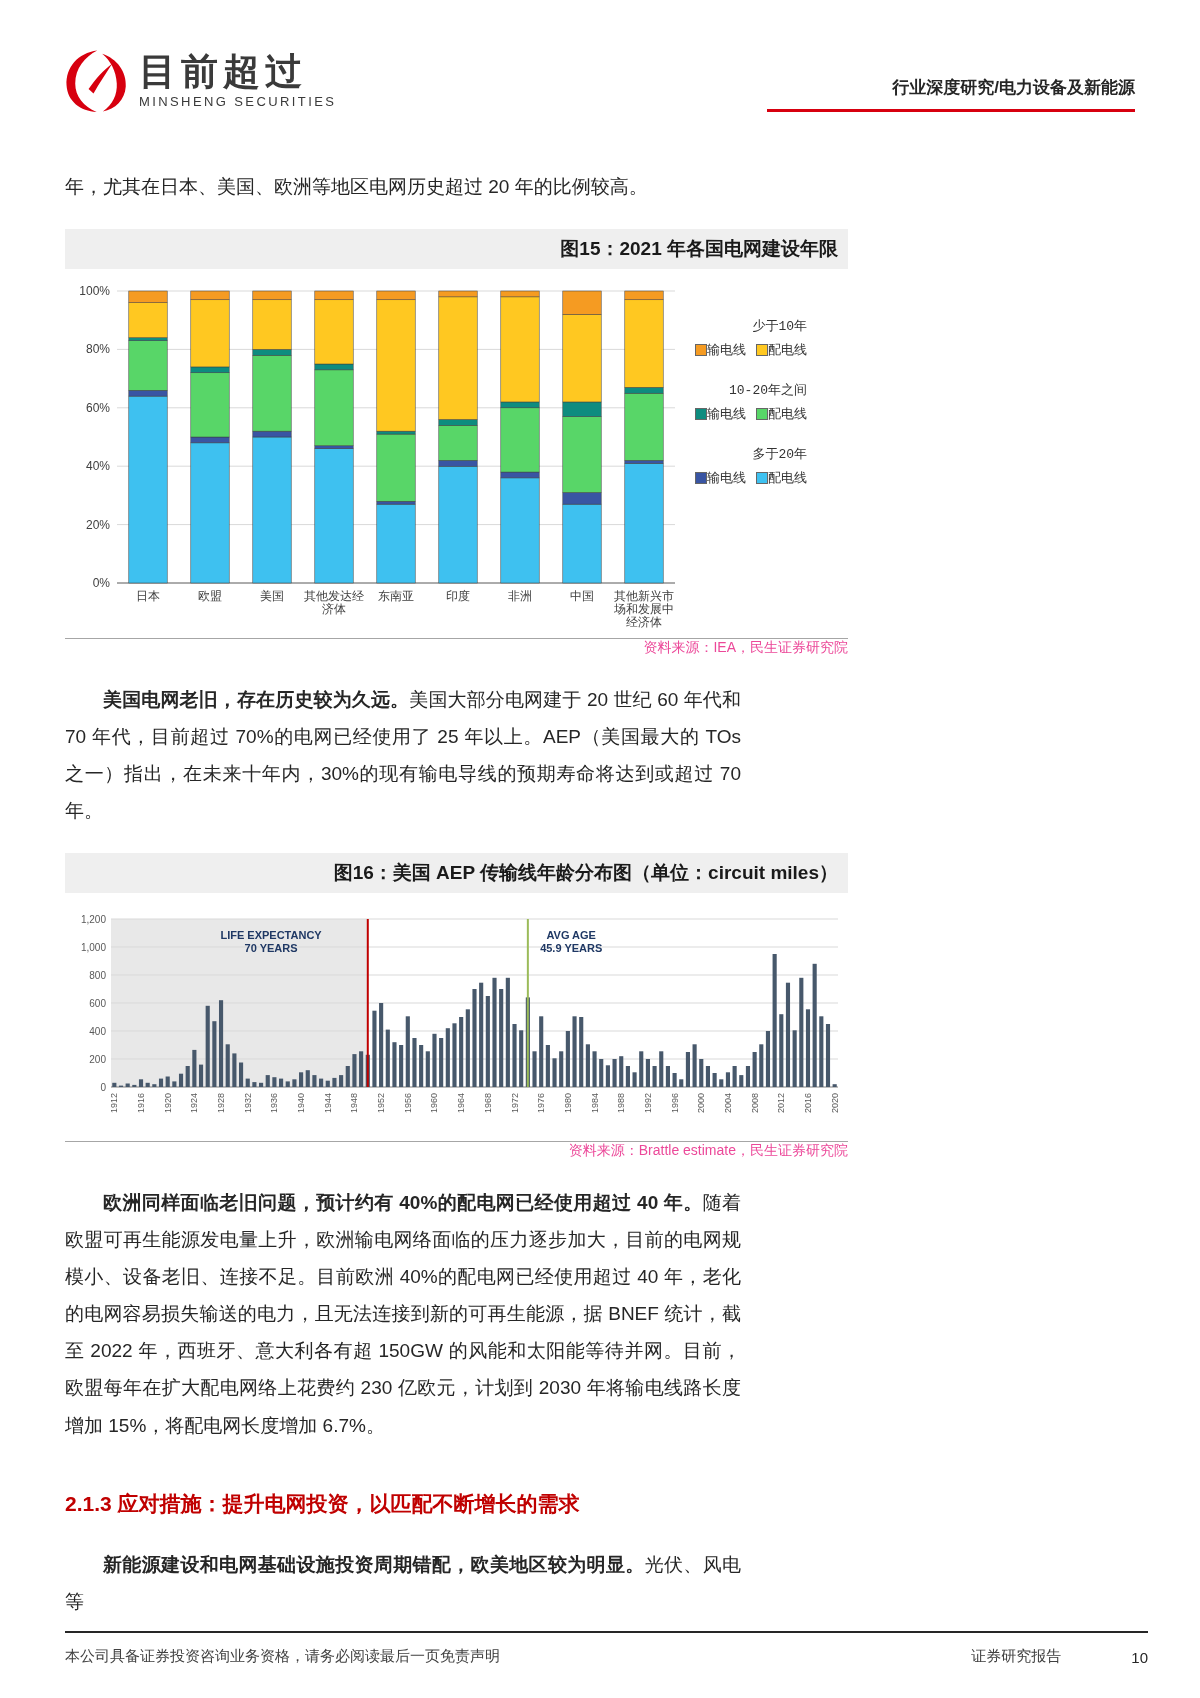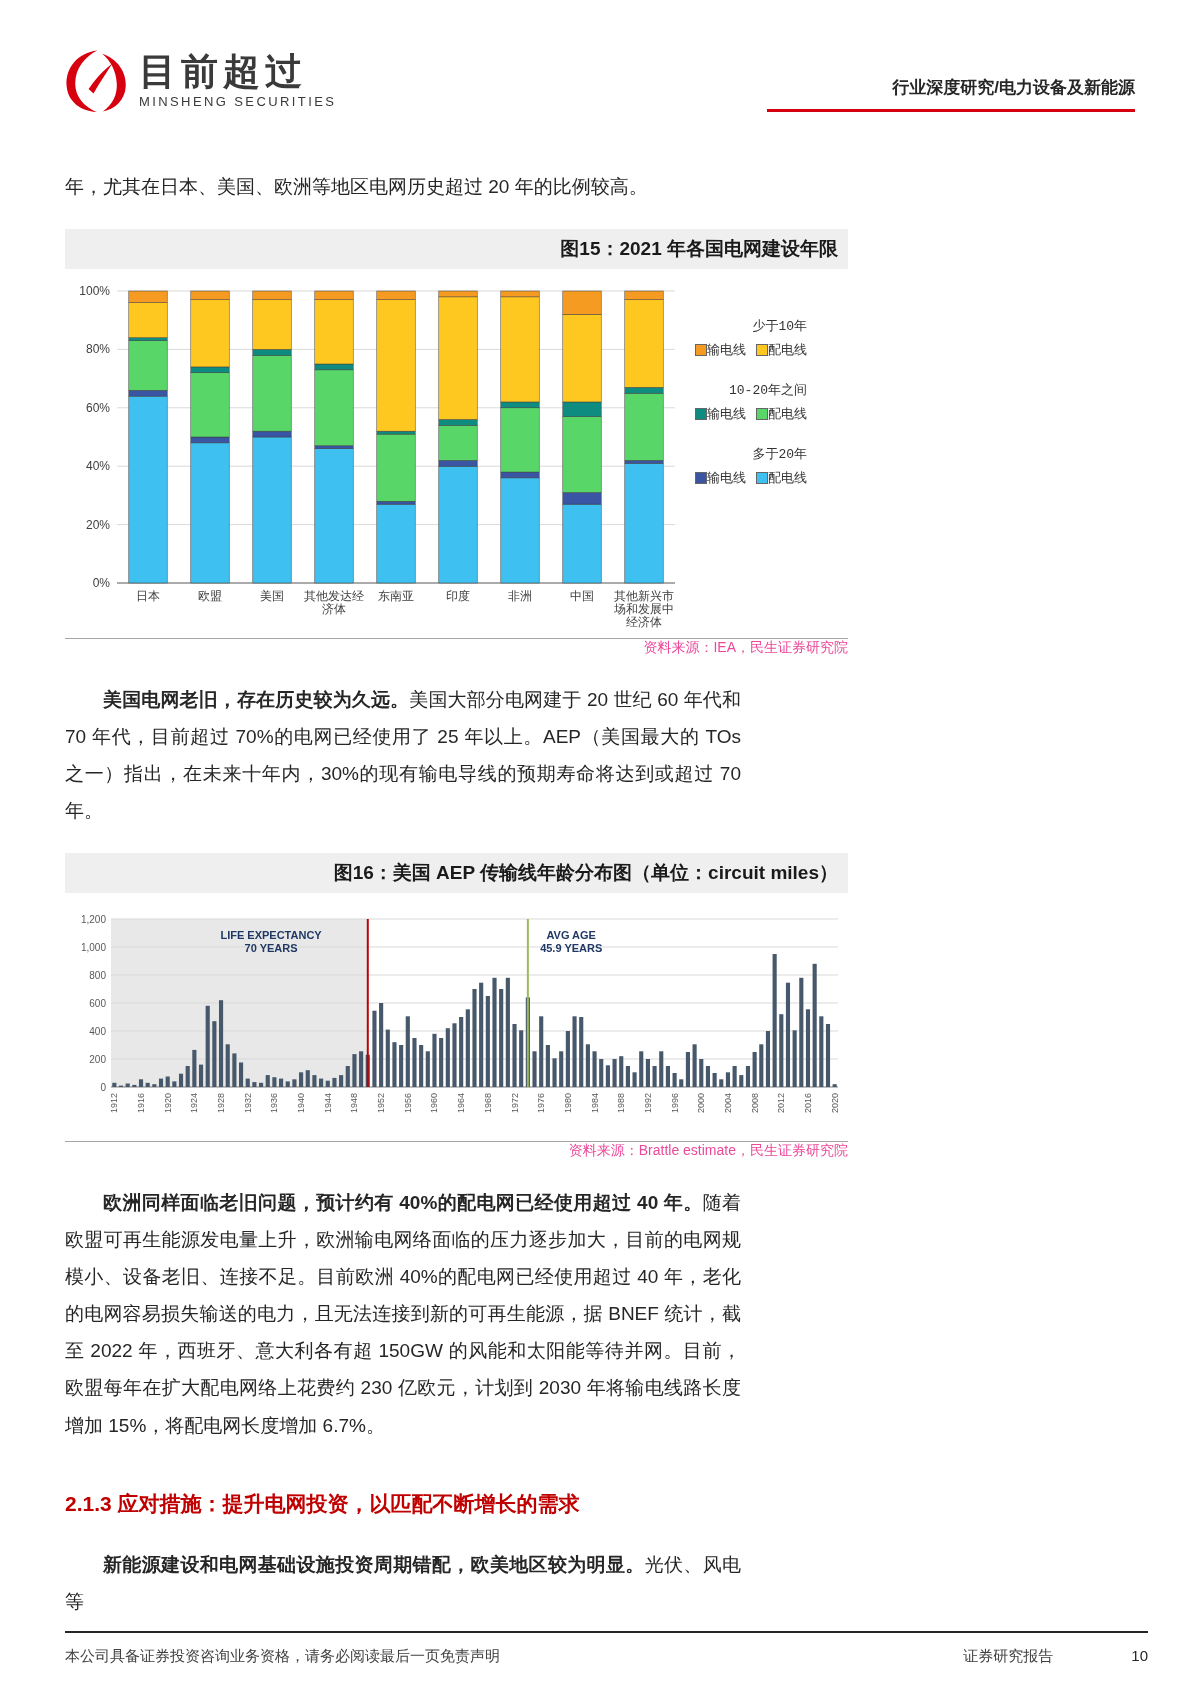--- a/index.html
+++ b/index.html
@@ -31,21 +31,21 @@
   .legend-group-title{margin-bottom:6px;}
   .legend-row{display:flex;gap:10px;align-items:center;}
   .legend-item{display:inline-flex;align-items:center;white-space:nowrap;}
   .legend-swatch{width:12px;height:12px;display:inline-block;border:1px solid #666;box-sizing:border-box;}
   .figure-source{border-top:1px solid #a6a6a6;font-size:14px;color:#ec4899;margin-top:4px;}
   
   .section-heading{color:#c00000;font-size:21px;font-weight:bold;margin:46px 0 28px 0;}
   
   .footer{position:absolute;left:65px;right:52px;bottom:32px;border-top:2px solid #262626;
     padding-top:14px;display:flex;justify-content:space-between;font-size:15px;color:#404040;}
-  .footer-right{display:flex;align-items:flex-start;gap:8px;}
+  .footer-right{display:flex;align-items:flex-end;}
   .page-num{margin-left:70px;color:#262626;}
   svg text{font-family:"Liberation Sans","DejaVu Sans",sans-serif;}
 </style>
 </head>
 <body>
 
 <div class="page">
 
   <header class="header">
     <div class="brand">

